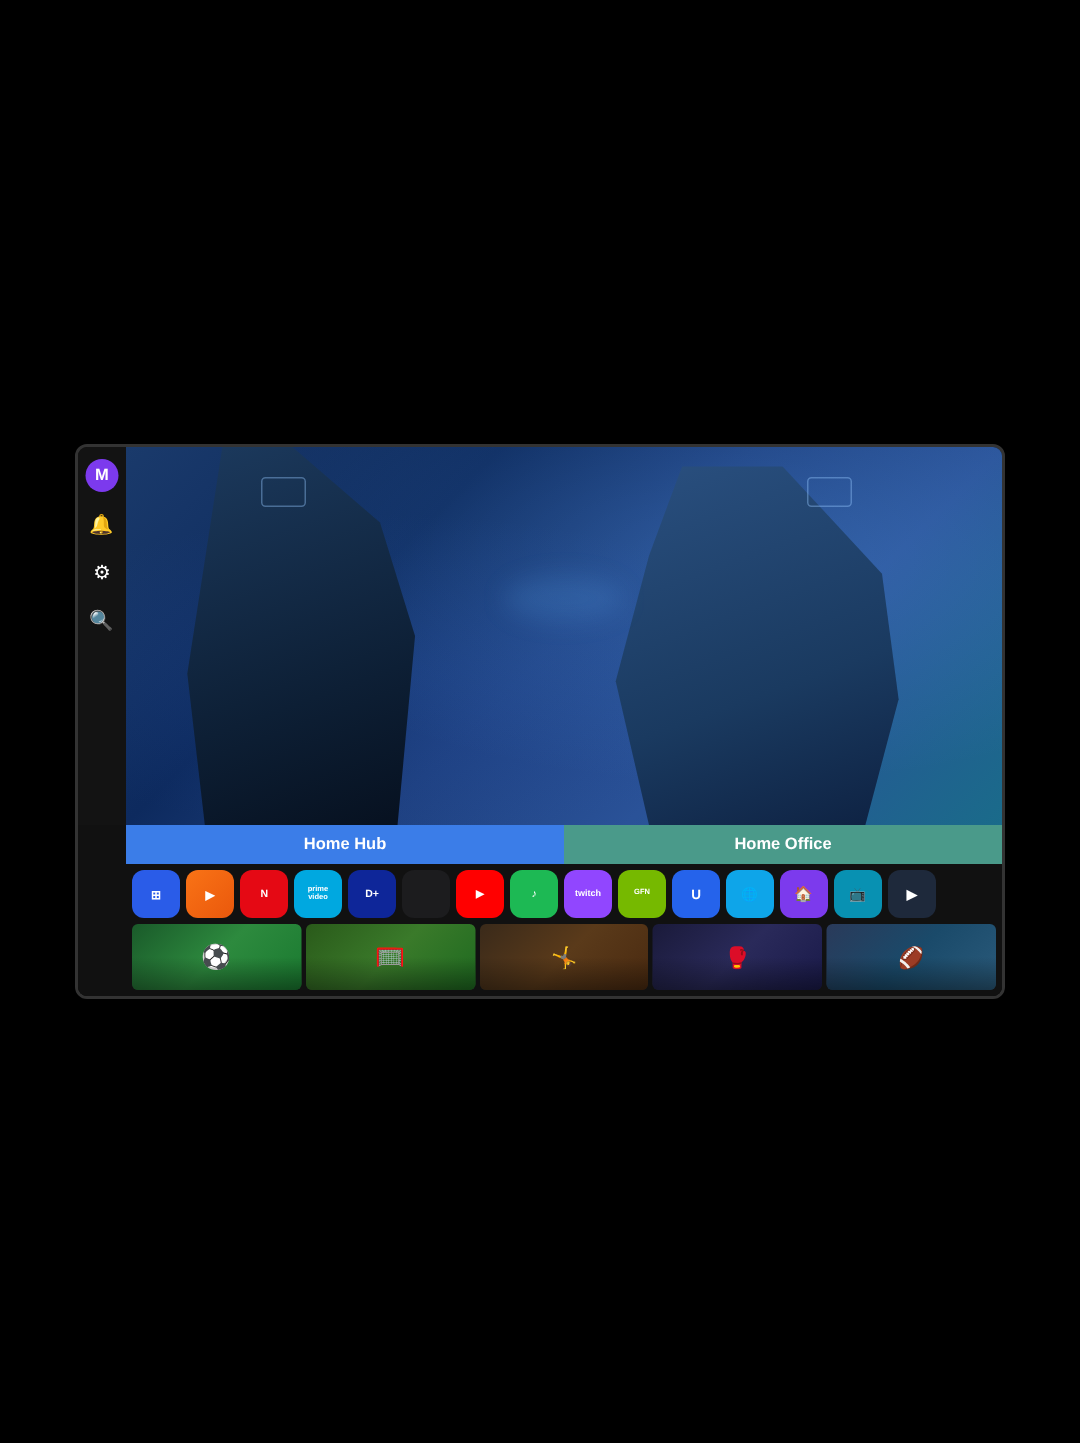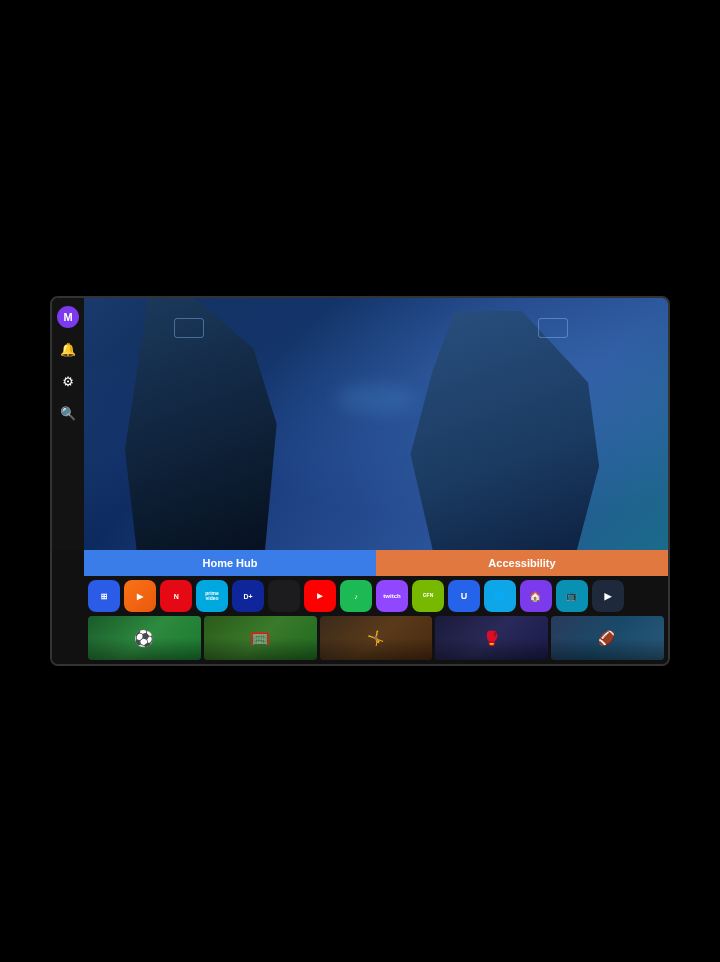--- a/index.html
+++ b/index.html
@@ -333,21 +333,21 @@
           <div class="visor-glow"></div>
         </div>
       </div>
     </div>
   </div>
 
   <div class="bottom-section">
 
     <div class="category-tabs">
       <button class="tab-btn home-hub">Home Hub</button>
-      <button class="tab-btn accessibility">Accessibility</button>
+      <button class="tab-btn home-office">Home Office</button>
     </div>
 
     <div class="apps-row">
       <div class="app-icon apps-all">⊞</div>
       <div class="app-icon lg-channels">▶</div>
       <div class="app-icon netflix">N</div>
       <div class="app-icon prime" style="font-size:5px; line-height:1.1; text-align:center;">prime<br>video</div>
       <div class="app-icon disney" style="font-size:7px;">D+</div>
       <div class="app-icon apple-tv" style="font-size:13px;"></div>
       <div class="app-icon youtube">▶</div>

